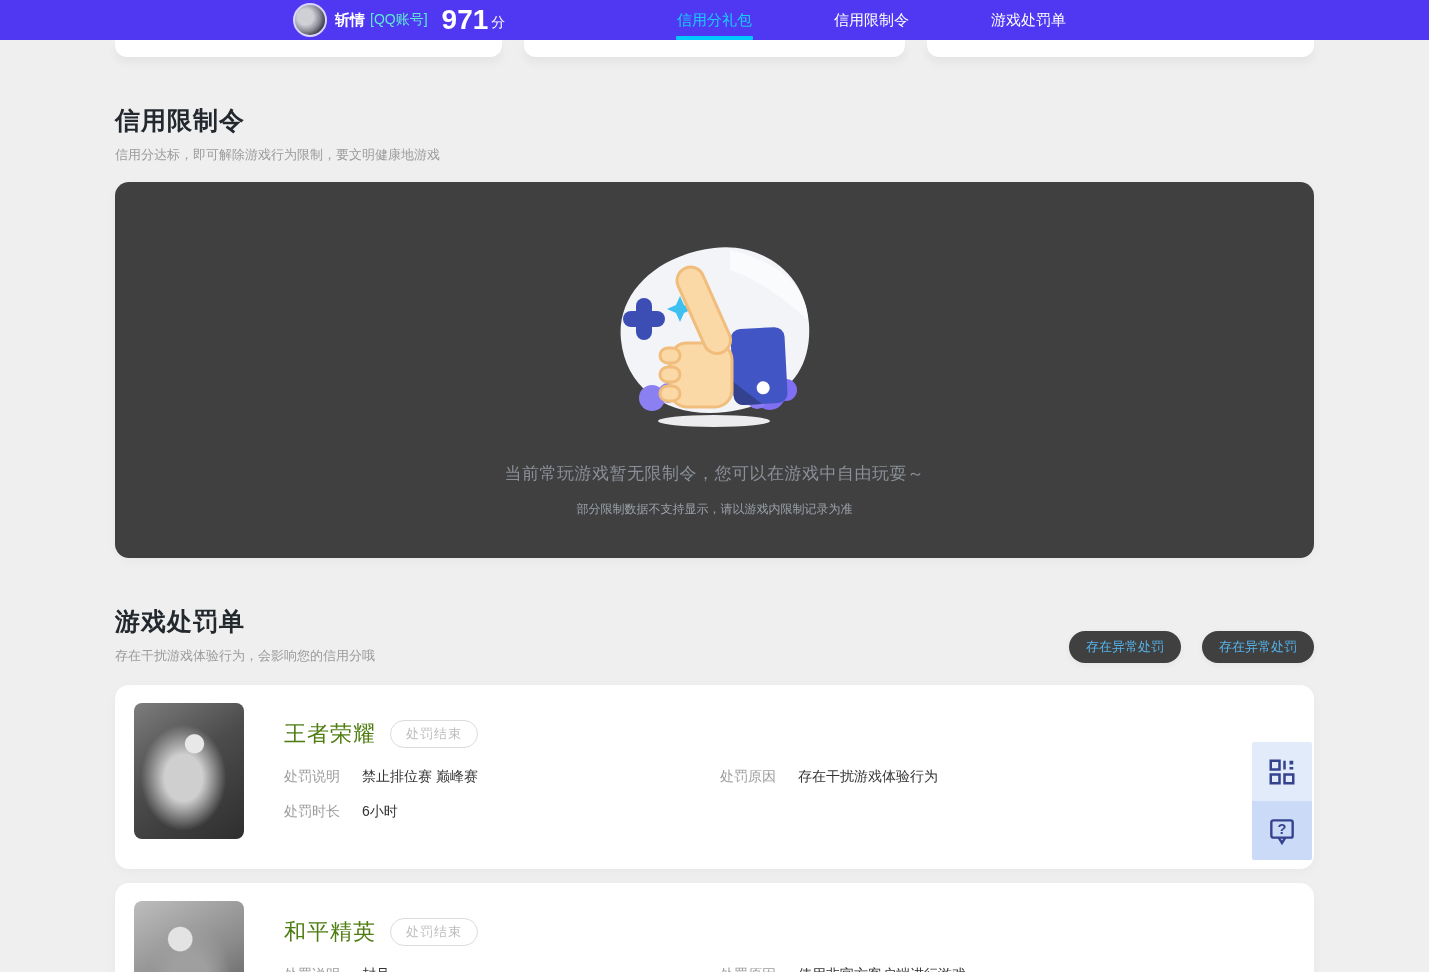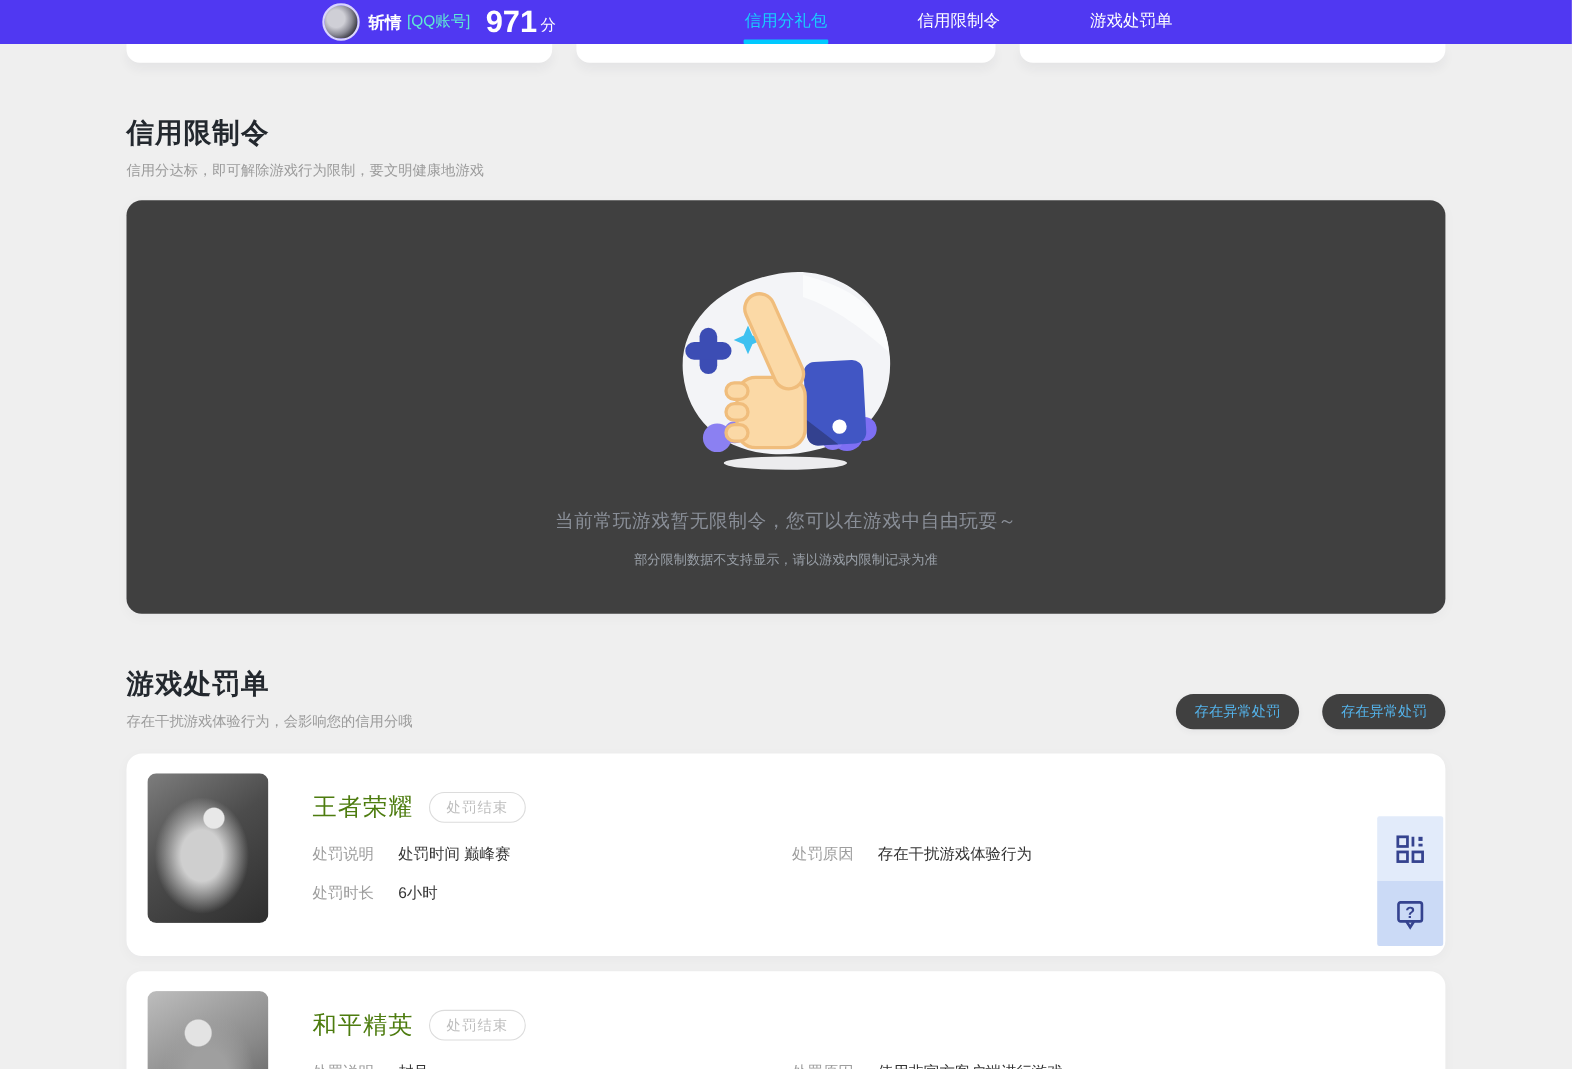--- a/index.html
+++ b/index.html
@@ -191,21 +191,21 @@
 
   <div class="pun-card">
     <div class="thumb wzry"></div>
     <div class="pun-body">
       <div class="pun-title-row">
         <span class="game-name">王者荣耀</span>
         <span class="status-badge">处罚结束</span>
       </div>
       <div class="detail-grid">
         <div>
-          <span class="d-label">处罚说明</span><span class="d-value">处罚时间 巅峰赛</span>
+          <span class="d-label">处罚说明</span><span class="d-value">禁止排位赛 巅峰赛</span>
         </div>
         <div>
           <span class="d-label">处罚原因</span><span class="d-value">存在干扰游戏体验行为</span>
         </div>
         <div>
           <span class="d-label">处罚时长</span><span class="d-value">6小时</span>
         </div>
       </div>
     </div>
   </div>

